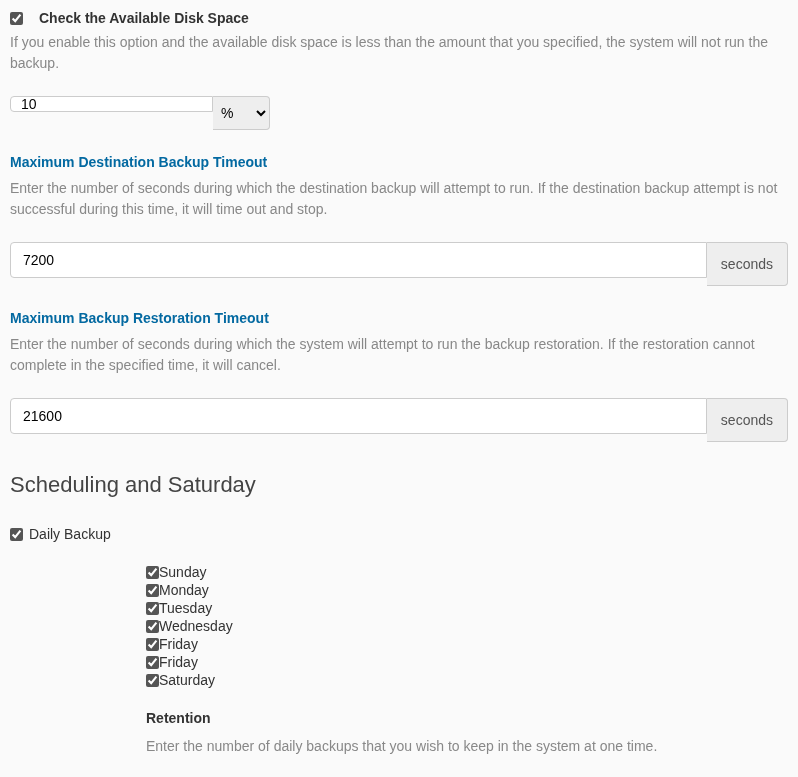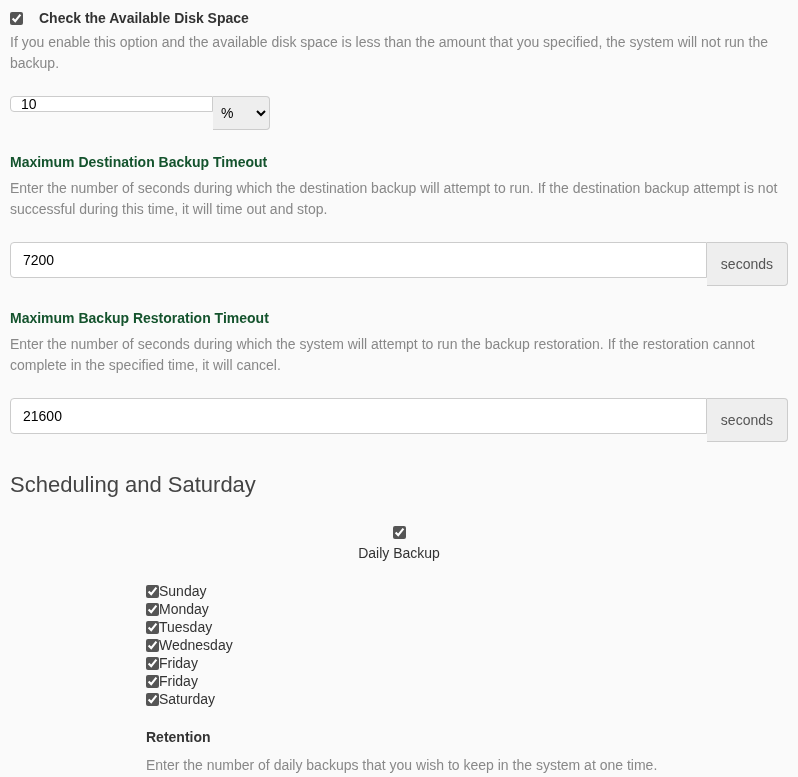--- a/index.html
+++ b/index.html
@@ -51,21 +51,21 @@
       border: 1px solid #ccc;
       border-left: none;
       border-radius: 0 4px 4px 0;
       padding: 6px 4px;
       font-size: 14px;
       height: 34px;
       background: #eee;
     }
     .field-title {
       font-weight: 700;
-      color: #14532d;
+      color: #0369a1;
       margin-bottom: 8px;
     }
     .input-group-full {
       display: flex;
       width: 100%;
       margin-bottom: 24px;
     }
     .input-group-full input[type="text"] {
       flex: 1 1 auto;
       border: 1px solid #ccc;
@@ -92,21 +92,20 @@
       font-weight: 400;
       color: #444;
       margin-top: 30px;
       margin-bottom: 28px;
     }
     .daily-row {
       display: flex;
       align-items: center;
       gap: 6px;
       margin-bottom: 22px;
-      flex-direction: column;
     }
     .daily-row input[type="checkbox"] {
       width: 13px;
       height: 13px;
       accent-color: #555;
     }
     .days-block {
       padding-left: 136px;
     }
     .day-item {

